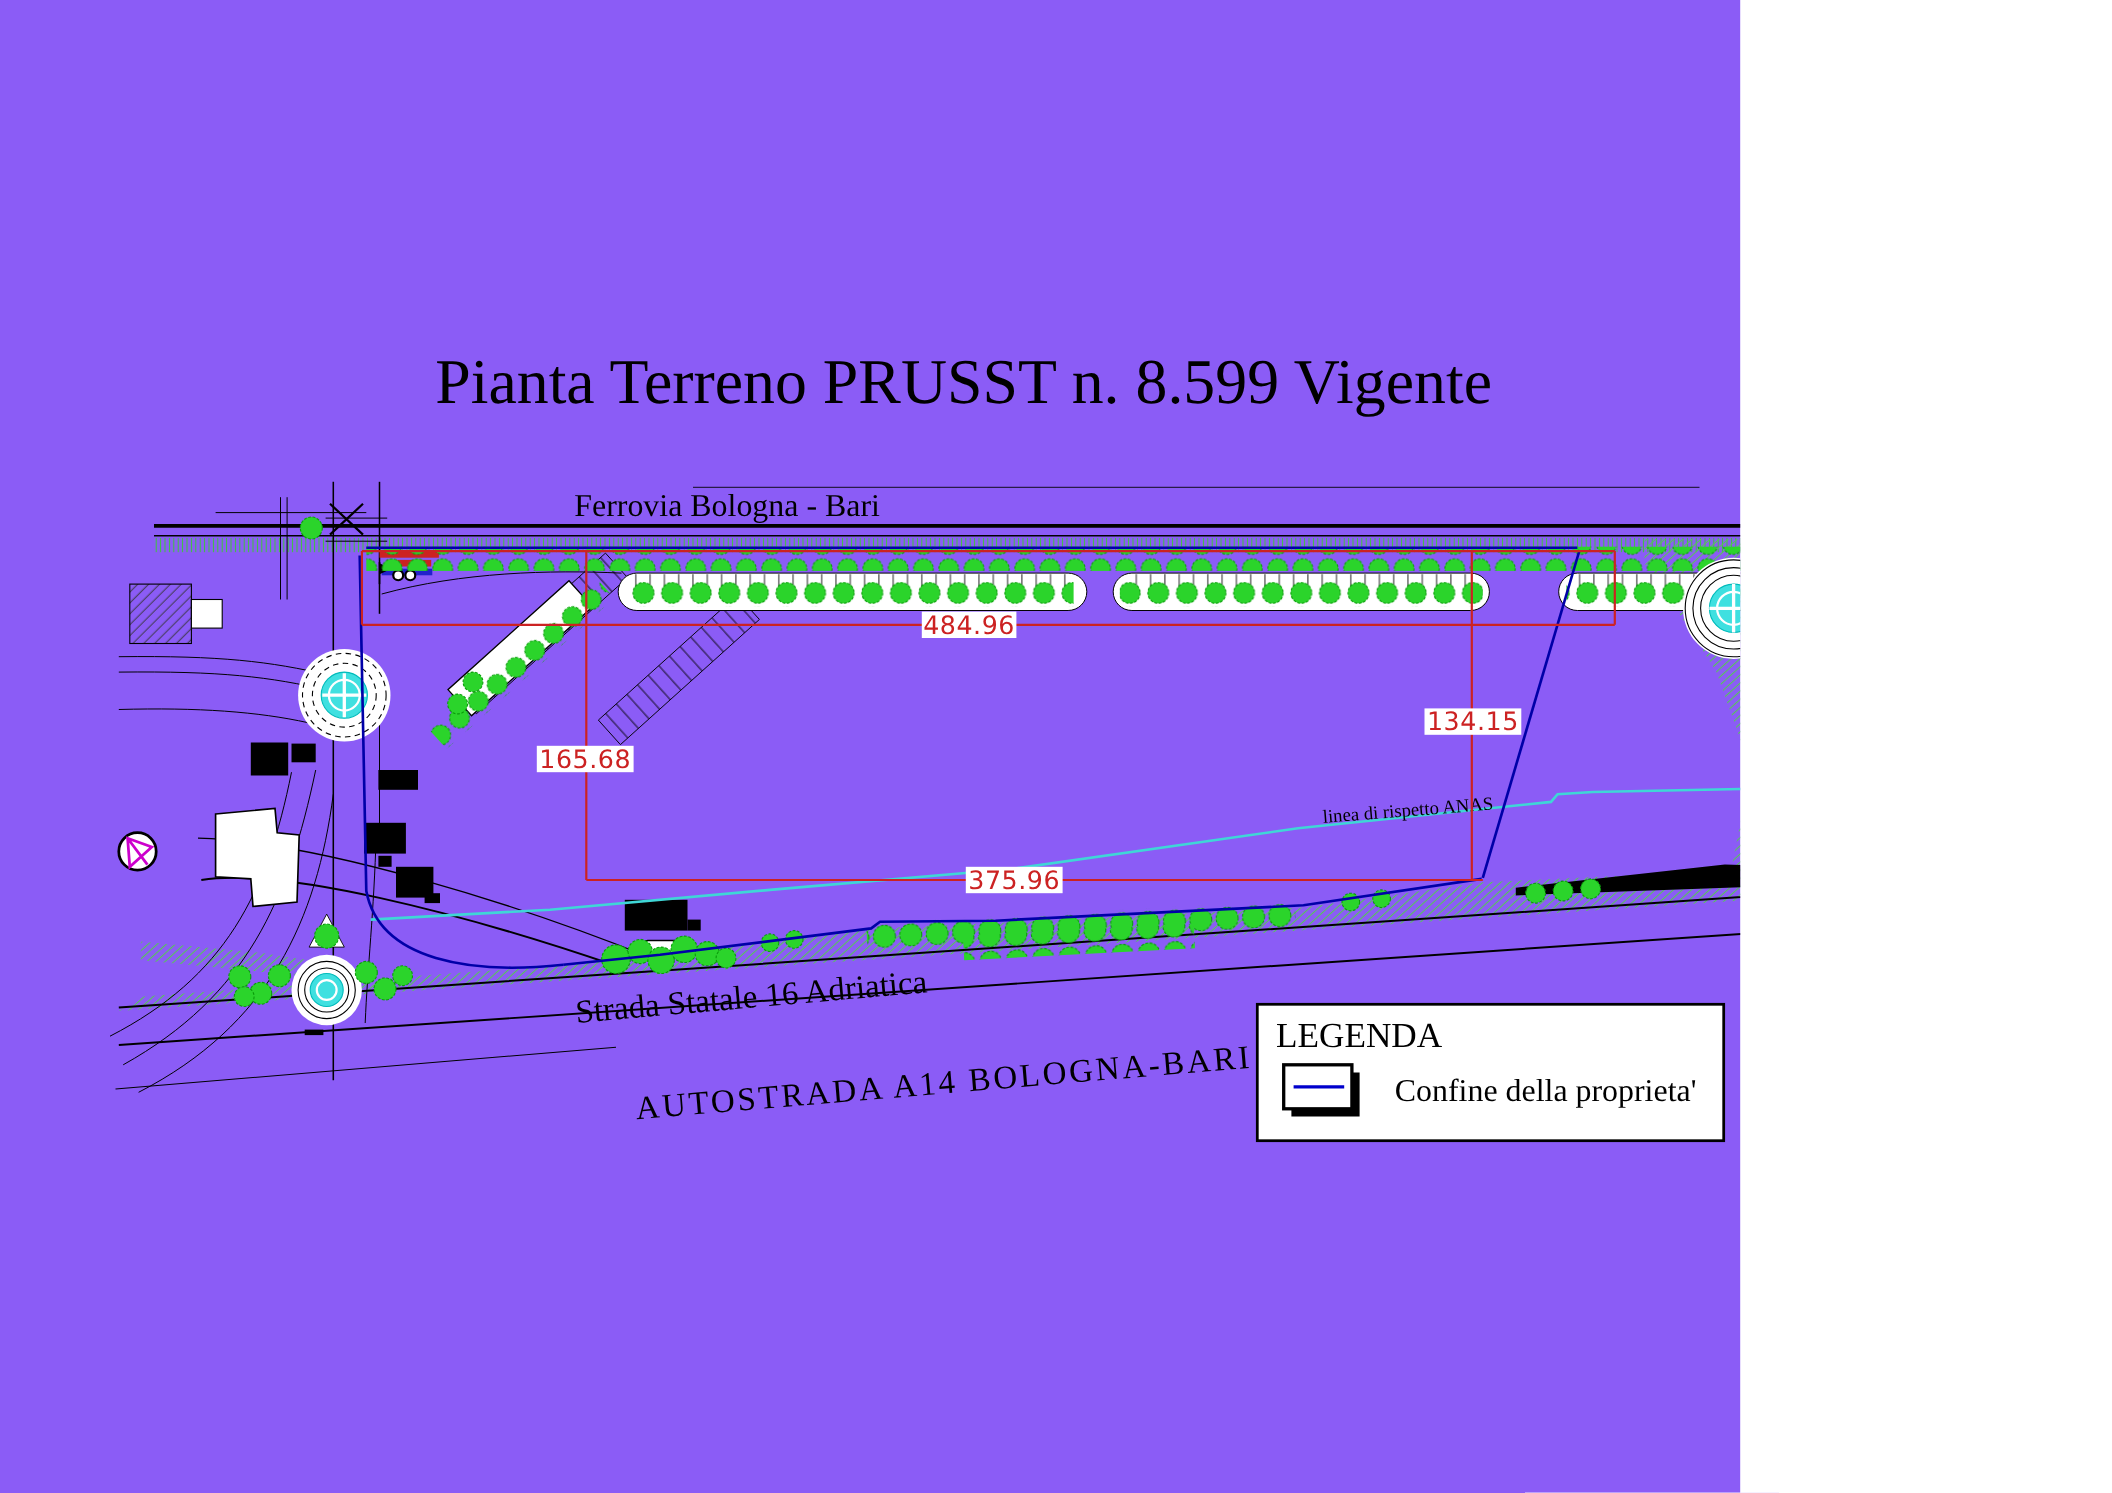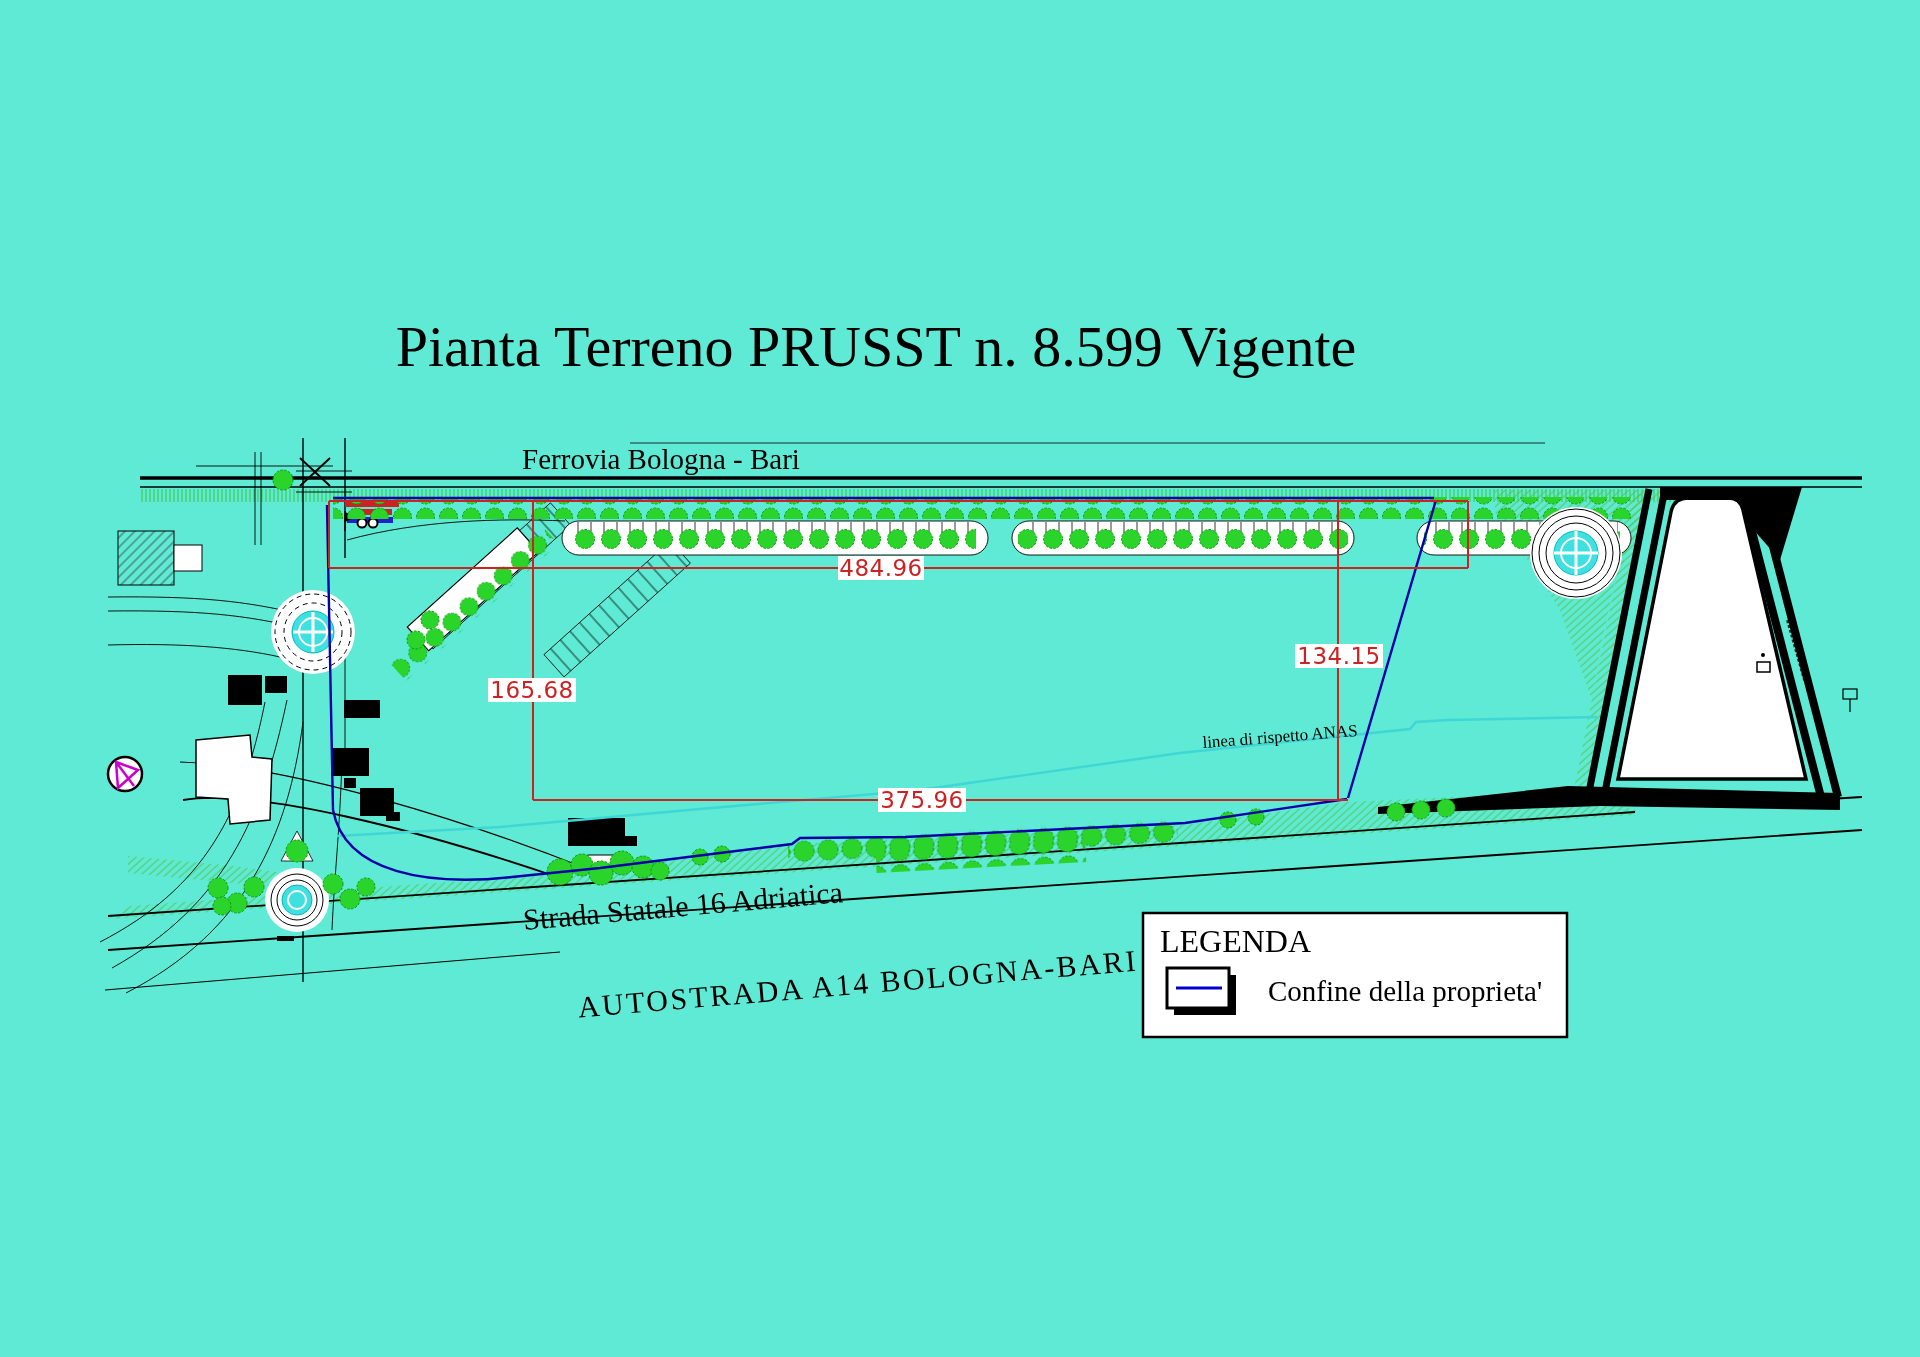--- a/index.html
+++ b/index.html
@@ -1,16 +1,16 @@
 <!DOCTYPE html>
 <html><head>
 <meta charset="utf-8">
 <style>
   html,body{margin:0;padding:0;background:#fff;}
-  .stage{width:1920px;height:1357px;position:relative;background:#5eead4;overflow:hidden;}
+  .stage{width:1582px;height:1357px;position:relative;background:#8b5cf6;overflow:hidden;}
   svg{display:block;}
   .serif{font-family:"Liberation Serif","DejaVu Serif",serif;fill:#000;}
   .dimtxt{font-family:"DejaVu Sans","Liberation Sans",sans-serif;font-size:23px;letter-spacing:.5px;}
   .tree{fill:#2bd42b;stroke:#0a9c0a;stroke-width:1;stroke-dasharray:2.5 1.5;}
   .ln{stroke:#000;fill:none;}
   .blk{fill:#000;stroke:none;}
   .wht{fill:#fff;stroke:#000;}
 </style>
 </head>
 <body>

